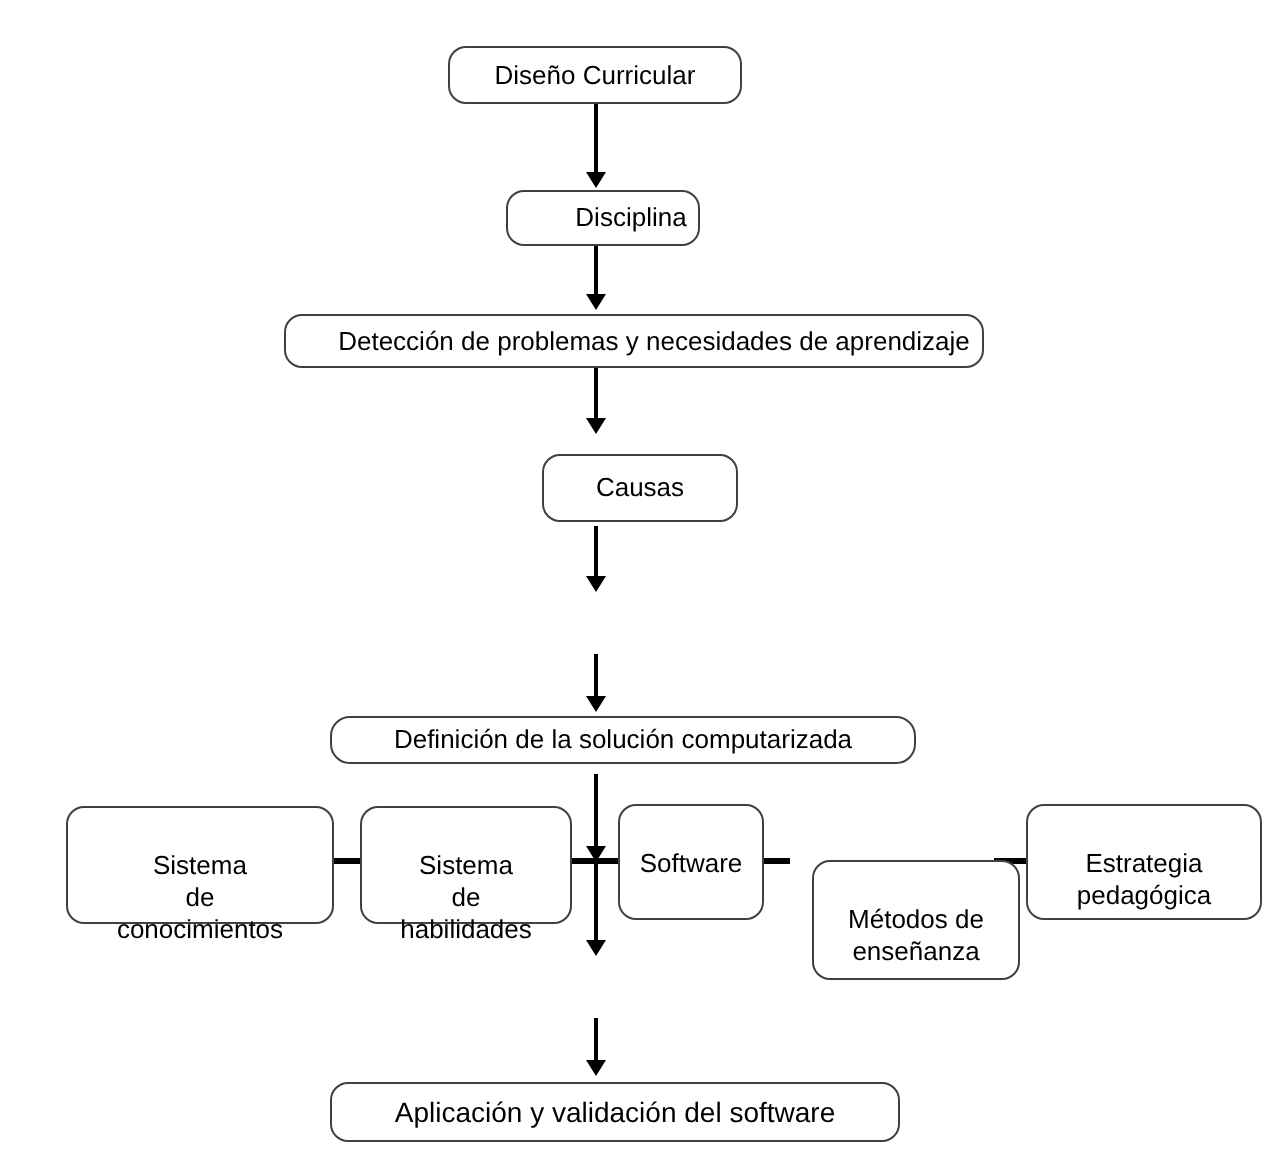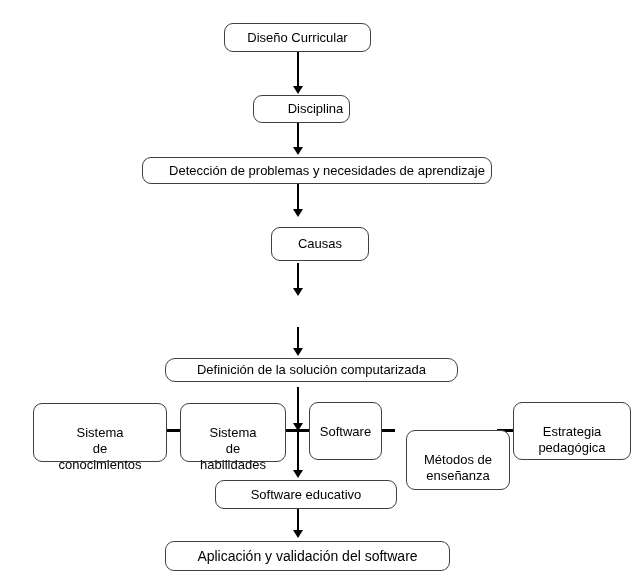--- a/index.html
+++ b/index.html
@@ -100,21 +100,20 @@
 conocimientos</div>
   <div class="node top-align" id="n-habilidades">Sistema
 de
 habilidades</div>
   <div class="node top-align" id="n-valores">Software</div>
   <div class="node top-align" id="n-metodos">Métodos de
 enseñanza</div>
   <div class="node top-align" id="n-estrategia">Estrategia
 pedagógica</div>
 
-  <div class="node" id="n-software">Software educativo</div>
   <div class="node big" id="n-aplicacion">Aplicación y validación del software</div>
 
   <div class="varrow" id="a1"></div>
   <div class="varrow" id="a2"></div>
   <div class="varrow" id="a3"></div>
   <div class="varrow" id="a4"></div>
   <div class="varrow" id="a5"></div>
   <div class="varrow" id="a6"></div>
   <div class="varrow" id="a7"></div>
   <div class="varrow" id="a8"></div>

